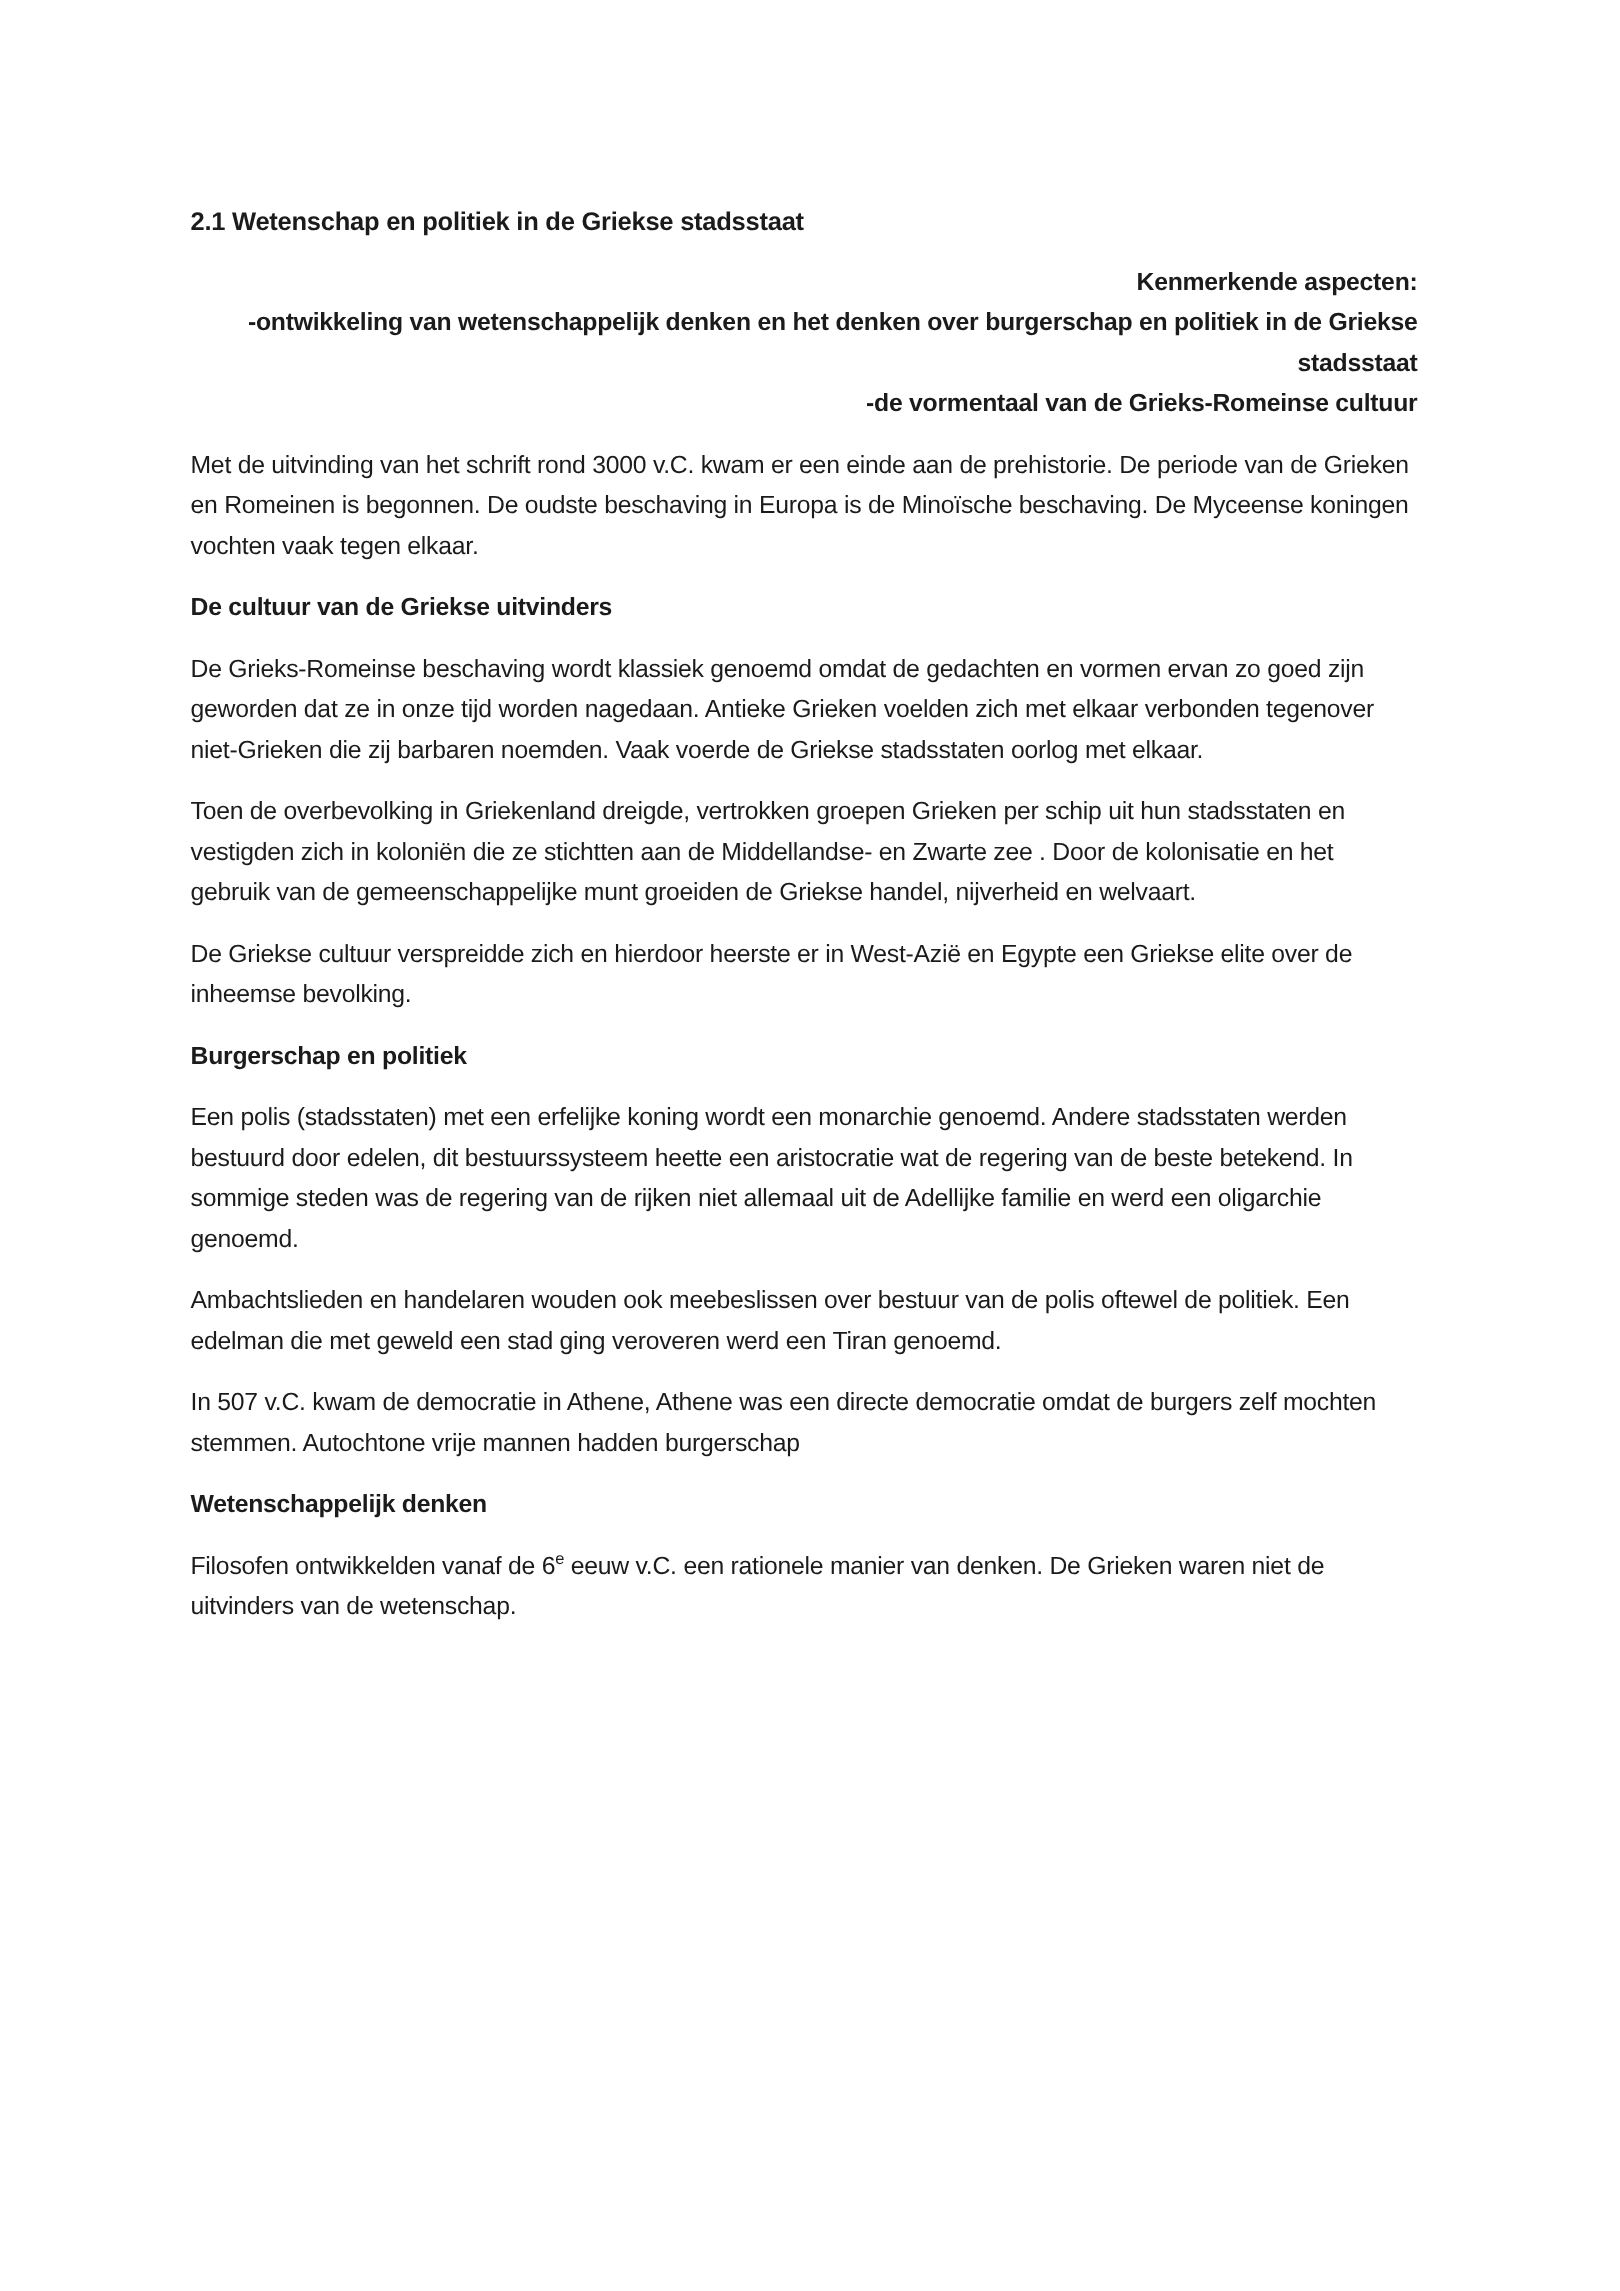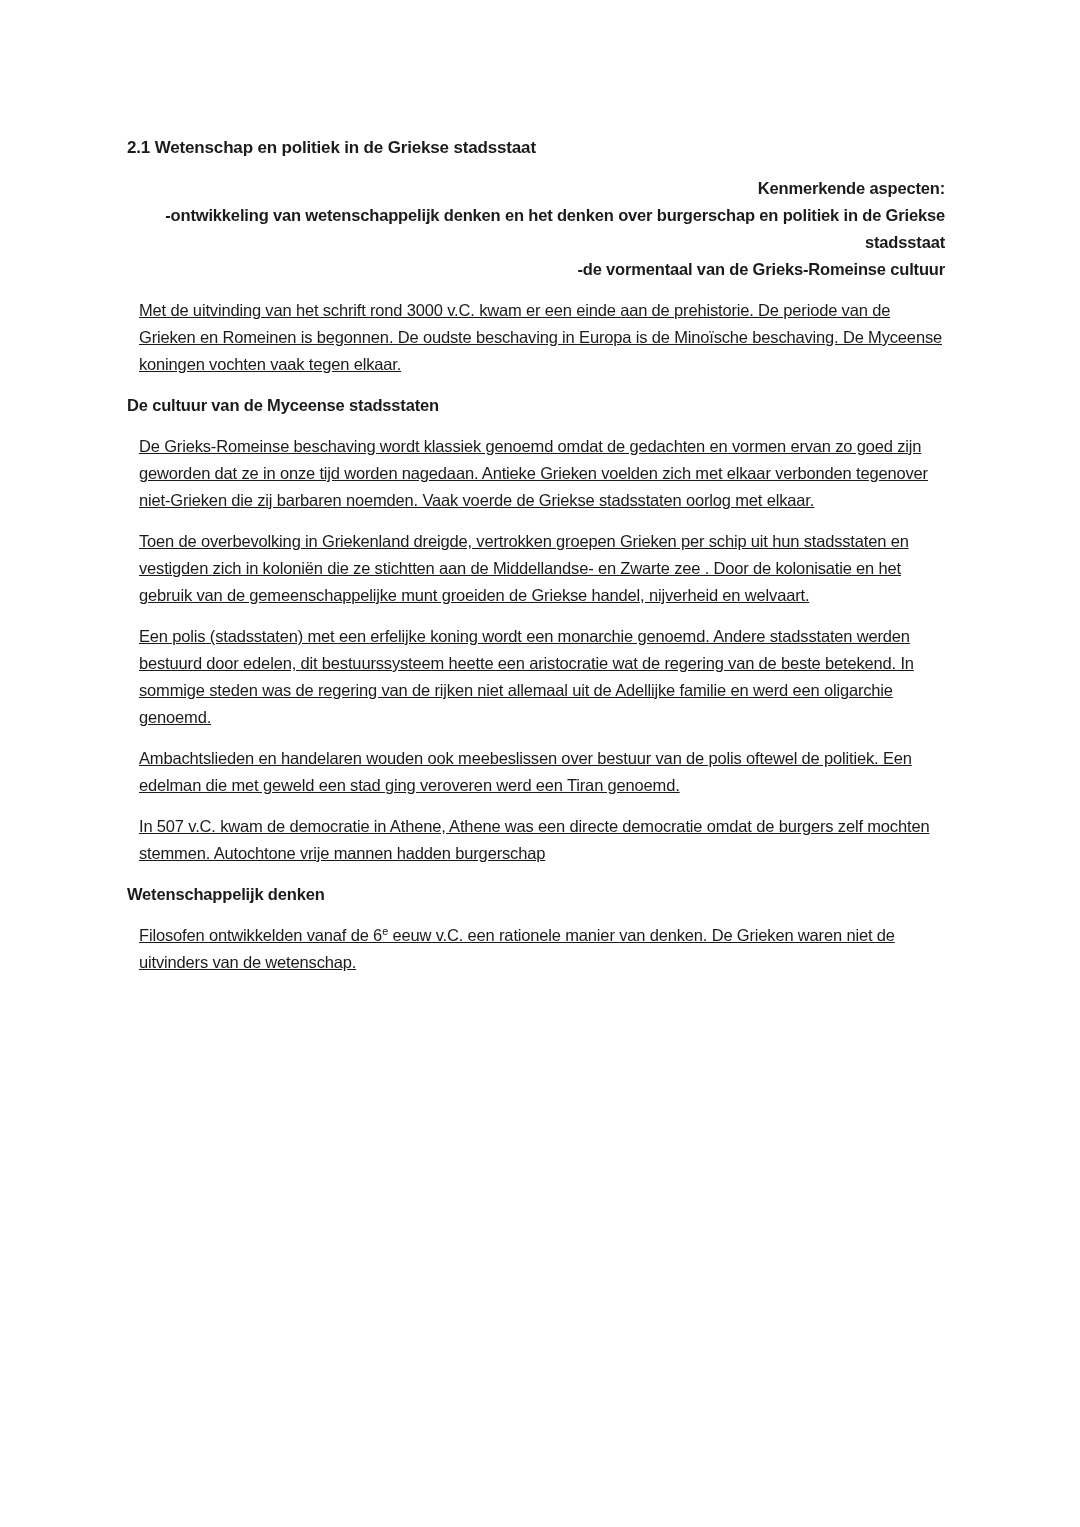--- a/index.html
+++ b/index.html
@@ -28,23 +28,22 @@
   .bold-block {
     font-weight: bold;
     margin: 0 0 14px 0;
     text-align: right;
   }
   .section-heading {
     font-weight: bold;
     margin: 0 0 14px 0;
   }
   .paragraph {
-    margin: 0 0 14px 12px;
+    margin: 0 0 14px 0;
     font-weight: normal;
-    text-decoration: underline;
   }
   sup {
     font-size: 11px;
     line-height: 0;
     vertical-align: super;
   }
 </style>
 </head>
 <body>
 
@@ -54,27 +53,29 @@
 
   <div class="bold-block">
     <div>Kenmerkende aspecten:</div>
     <div>-ontwikkeling van wetenschappelijk denken en het denken over burgerschap en politiek in de Griekse stadsstaat</div>
     <div>-de vormentaal van de Grieks-Romeinse cultuur</div>
   </div>
 
 
   <p class="paragraph">Met de uitvinding van het schrift rond 3000 v.C. kwam er een einde aan de prehistorie. De periode van de Grieken en Romeinen is begonnen. De oudste beschaving in Europa is de Minoïsche beschaving. De Myceense koningen vochten vaak tegen elkaar.</p>
 
-  <h2 class="section-heading" style="font-size: inherit;">De cultuur van de Myceense stadsstaten</h2>
+  <h2 class="section-heading" style="font-size: inherit;">De cultuur van de Griekse uitvinders</h2>
 
   <p class="paragraph">De Grieks-Romeinse beschaving wordt klassiek genoemd omdat de gedachten en vormen ervan zo goed zijn geworden dat ze in onze tijd worden nagedaan. Antieke Grieken voelden zich met elkaar verbonden tegenover niet-Grieken die zij barbaren noemden. Vaak voerde de Griekse stadsstaten oorlog met elkaar.</p>
 
   <p class="paragraph">Toen de overbevolking in Griekenland dreigde, vertrokken groepen Grieken per schip uit hun stadsstaten en vestigden zich in koloniën die ze stichtten aan de Middellandse- en Zwarte zee . Door de kolonisatie en het gebruik van de gemeenschappelijke munt groeiden de Griekse handel, nijverheid en welvaart.</p>
 
+  <p class="paragraph">De Griekse cultuur verspreidde zich en hierdoor heerste er in West-Azië en Egypte een Griekse elite over de inheemse bevolking.</p>
 
+  <h2 class="section-heading" style="font-size: inherit;">Burgerschap en politiek</h2>
 
   <p class="paragraph">Een polis (stadsstaten) met een erfelijke koning wordt een monarchie genoemd. Andere stadsstaten werden bestuurd door edelen, dit bestuurssysteem heette een aristocratie wat de regering van de beste betekend. In sommige steden was de regering van de rijken niet allemaal uit de Adellijke familie en werd een oligarchie genoemd.</p>
 
   <p class="paragraph">Ambachtslieden en handelaren wouden ook meebeslissen over bestuur van de polis oftewel de politiek. Een edelman die met geweld een stad ging veroveren werd een Tiran genoemd.</p>
 
   <p class="paragraph">In 507 v.C. kwam de democratie in Athene, Athene was een directe democratie omdat de burgers zelf mochten stemmen. Autochtone vrije mannen hadden burgerschap</p>
 
   <h2 class="section-heading" style="font-size: inherit;">Wetenschappelijk denken</h2>
 
   <p class="paragraph">

